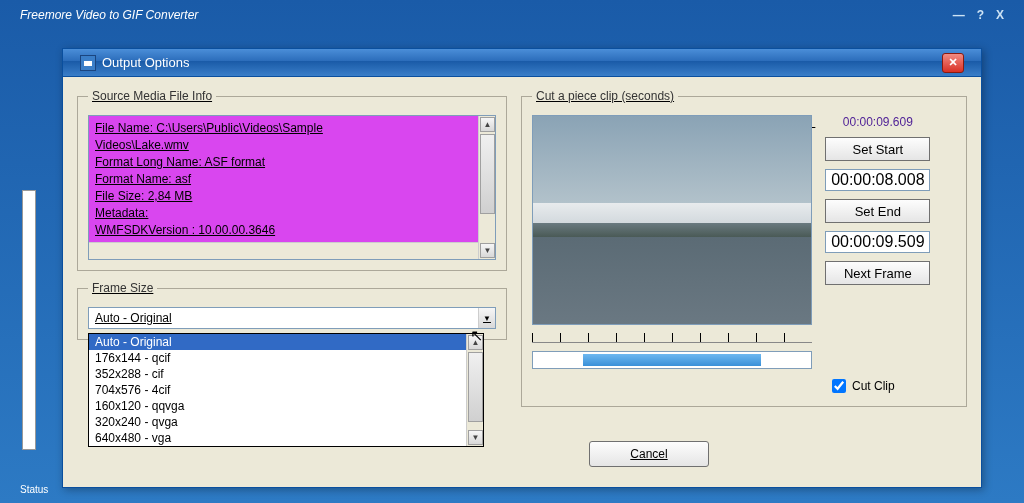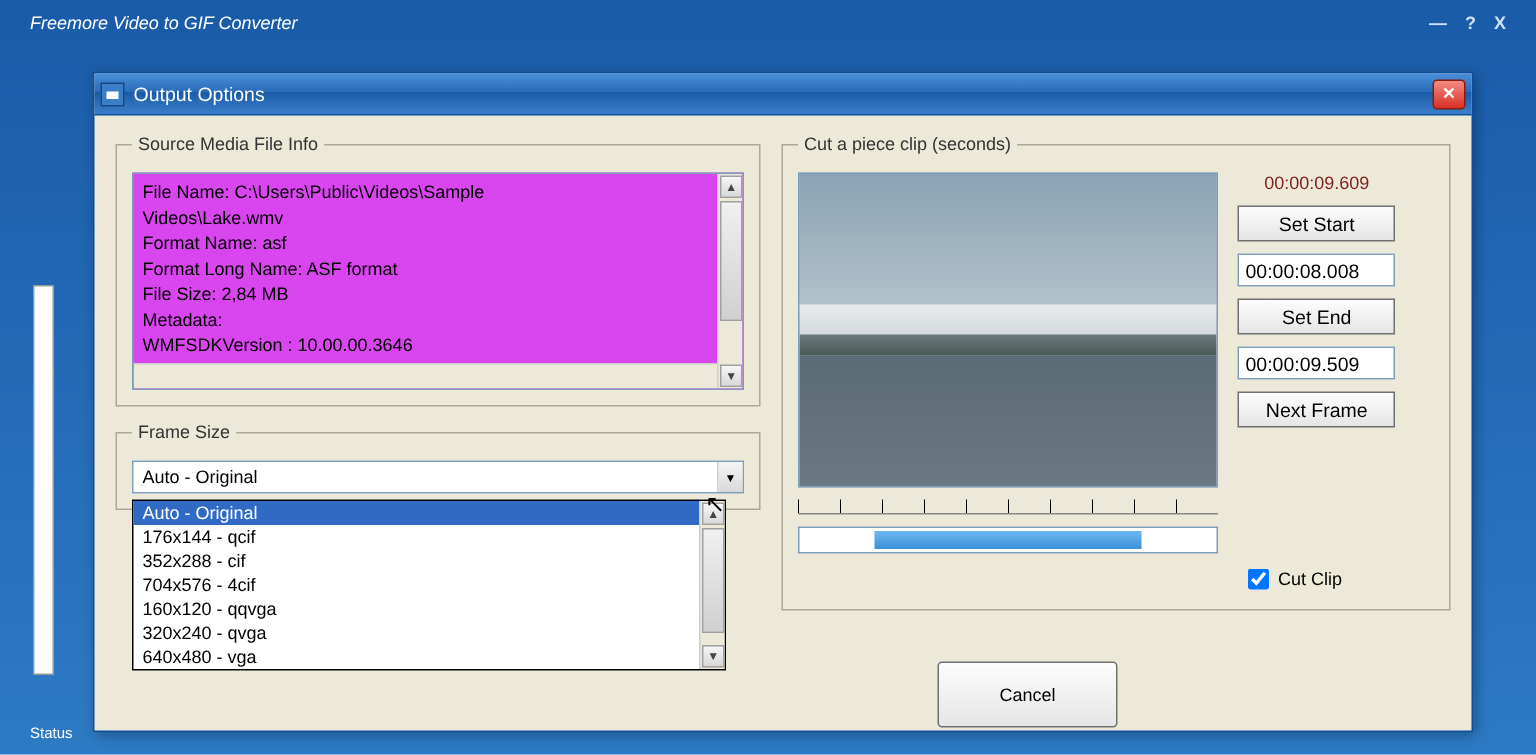--- a/index.html
+++ b/index.html
@@ -7,31 +7,31 @@
 
 .parent-window { position: absolute; top: 0; left: 0; right: 0; bottom: 0; }
 .parent-titlebar { padding: 8px 20px; color: #fff; font-size: 22px; font-style: italic; display: flex; justify-content: space-between; align-items: center; }
 .parent-title { font-weight: 400; }
 .parent-controls { display: flex; gap: 12px; font-size: 20px; font-weight: bold; font-style: normal; }
 .parent-controls span { cursor: pointer; color: #cde3f5; }
 
 .status-bar { position: absolute; bottom: 8px; left: 20px; color: #fff; font-size: 10px; text-align: right; }
 
 .dialog { position: absolute; top: 48px; left: 62px; width: 920px; height: 440px; background: #ece9d8; border: 1px solid #0a4f9e; box-shadow: 2px 2px 8px rgba(0,0,0,0.3); }
-.dialog-titlebar { height: 28px; background: linear-gradient(to bottom, #4a8ed8, #2b6cba 45%, #1a5ba8 46%, #3a7ec8); display: flex; align-items: center; padding: 0 4px; color: #fff; border-bottom: 1px solid #0a4f9e; }
+.dialog-titlebar { height: 28px; background: linear-gradient(to bottom, #4a8ed8, #2b6cba 45%, #1a5ba8 46%, #3a7ec8); display: flex; align-items: center; padding: 0 17px; color: #fff; border-bottom: 1px solid #0a4f9e; }
 .dialog-icon { width: 16px; height: 16px; background: #3a7ec8; border: 1px solid #1a4580; margin-right: 6px; position: relative; }
 .dialog-icon::after { content: ""; position: absolute; left: 3px; top: 5px; width: 8px; height: 5px; background: #fff; }
 .dialog-title { flex: 1; font-size: 13px; }
 .dialog-close { width: 22px; height: 20px; background: linear-gradient(to bottom, #f28b82, #d93025); border: 1px solid #8b1a0f; border-radius: 3px; display: flex; align-items: center; justify-content: center; color: #fff; font-weight: bold; font-size: 11px; cursor: pointer; }
 
 .dialog-body { padding: 12px 14px; display: flex; gap: 14px; }
 .left-col { width: 430px; }
 .right-col { flex: 1; }
 
-fieldset { border: 1px solid #aca899; padding: 12px 10px 10px; margin-bottom: 10px; position: relative; }
+fieldset { border: 1px solid #aca899; padding: 12px 10px 10px; margin-bottom: 10px; position: relative; text-decoration: underline; }
 legend { padding: 0 4px; color: #333; font-size: 12px; }
 
 .info-box { width: 100%; height: 145px; border: 1px solid #7f9db9; background: #d946ef; position: relative; padding: 4px 6px; overflow: hidden; }
 .info-box .line { font-size: 12px; color: #000; line-height: 17px; white-space: nowrap; }
 .scroll-v { position: absolute; right: 0; top: 0; width: 17px; height: 100%; background: #ece9d8; border-left: 1px solid #cdcdcd; }
 .scroll-h { position: absolute; left: 0; bottom: 0; height: 17px; right: 17px; background: #ece9d8; border-top: 1px solid #cdcdcd; }
 .scroll-btn { width: 15px; height: 15px; background: linear-gradient(#f6f6f6,#d8d8d8); border: 1px solid #a0a0a0; display: flex; align-items: center; justify-content: center; font-size: 8px; color: #444; }
 .scroll-v .scroll-btn:first-child { position: absolute; top: 1px; left: 1px; }
 .scroll-v .scroll-btn:last-child { position: absolute; bottom: 1px; left: 1px; }
 .scroll-v .thumb { position: absolute; left: 1px; top: 18px; width: 15px; height: 80px; background: linear-gradient(#f0f0f0,#d0d0d0); border: 1px solid #a0a0a0; }
@@ -47,33 +47,33 @@
 
 .cursor { position: absolute; top: 326px; left: 470px; font-size: 16px; z-index: 110; color: #000; pointer-events: none; }
 
 .preview-area { width: 280px; height: 210px; border: 1px solid #7f9db9; background: #abc; overflow: hidden; position: relative; display: inline-block; vertical-align: top; }
 .sky { position: absolute; top: 0; left: 0; right: 0; height: 45%; background: linear-gradient(to bottom, #8aa3b5, #b5c4cc); }
 .mountains { position: absolute; top: 42%; left: 0; right: 0; height: 16%; background: linear-gradient(to bottom, #e8ebed, #c4cdd3); }
 .mountains::after { content: ""; position: absolute; left:0; right:0; bottom:0; height:40%; background: linear-gradient(to bottom, #6a7a80, #4a5a56); }
 .water { position: absolute; top: 58%; left: 0; right: 0; bottom: 0; background: linear-gradient(to bottom, #5b6b75, #6a7882); }
 
 .right-side { display: inline-block; vertical-align: top; margin-left: 10px; width: 105px; }
-.time-display { width: 100%; margin-bottom: 8px; font-size: 12px; color: #7f1d1d; text-align: center; }
-.time-field { width: 100%; height: 22px; border: 1px solid #7f9db9; background: #fff; padding: 2px 4px; font-size: 13px; margin-bottom: 8px; }
+.time-display { width: 100%; margin-bottom: 8px; font-size: 12px; color: #4c1d95; text-align: center; }
+.time-field { width: 100%; height: 22px; border: 1px solid #7f9db9; background: #fff; padding: 2px 4px; font-size: 16px; margin-bottom: 8px; text-align: center; }
 .btn { width: 100%; height: 24px; background: linear-gradient(#fdfdfd,#e5e5e5); border: 1px solid #707070; border-radius: 0; font-size: 13px; cursor: pointer; margin-bottom: 8px; }
 
 .ruler { margin-top: 8px; width: 280px; height: 14px; position: relative; }
 .ruler-ticks { width: 100%; height: 10px; background: repeating-linear-gradient(to right, #000 0, #000 1px, transparent 1px, transparent 28px); border-bottom: 1px solid #888; }
 .slider-track { margin-top: 4px; width: 280px; height: 18px; border: 1px solid #7f9db9; background: #fff; position: relative; }
 .slider-fill { position: absolute; left: 18%; top: 2px; height: 12px; width: 64%; background: linear-gradient(to bottom, #6eb8f0, #3a90d8); }
 
 .cutclip { margin-top: 10px; display: inline-flex; align-items: center; gap: 6px; margin-left: 300px; }
 .cutclip input { width: 14px; height: 14px; }
 
-.cancel-btn { width: 120px; height: 44px; background: linear-gradient(#fdfdfd,#e5e5e5); border: 1px solid #707070; border-radius: 3px; font-size: 12px; cursor: pointer; margin-top: 24px; margin-left: 104px; }
+.cancel-btn { width: 120px; height: 26px; background: linear-gradient(#fdfdfd,#e5e5e5); border: 1px solid #707070; border-radius: 3px; font-size: 12px; cursor: pointer; margin-top: 24px; margin-left: 68px; text-decoration: underline; }
 
 .side-border { position: absolute; left: 22px; top: 190px; width: 14px; height: 260px; background: #fff; border: 1px solid #999; z-index: 0; }
 </style>
 </head>
 <body>
 
 <div class="parent-window">
   <div class="parent-titlebar">
     <span class="parent-title">Freemore Video to GIF Converter</span>
     <div class="parent-controls">
@@ -94,22 +94,22 @@
   </div>
 
   <div class="dialog-body">
 
     <div class="left-col">
       <fieldset>
         <legend>Source Media File Info</legend>
         <div class="info-box">
           <div class="line">File Name: C:\Users\Public\Videos\Sample</div>
           <div class="line">Videos\Lake.wmv</div>
+          <div class="line">Format Long Name: ASF format</div>
           <div class="line">Format Name: asf</div>
-          <div class="line">Format Long Name: ASF format</div>
           <div class="line">File Size: 2,84 MB</div>
           <div class="line">Metadata:</div>
           <div class="line">  WMFSDKVersion  : 10.00.00.3646</div>
           <div class="line">  WMFSDKNeeded   : 0.0.0.0000</div>
           <div class="scroll-v">
             <div class="scroll-btn">▲</div>
             <div class="thumb"></div>
             <div class="scroll-btn">▼</div>
           </div>
           <div class="scroll-h"></div>

